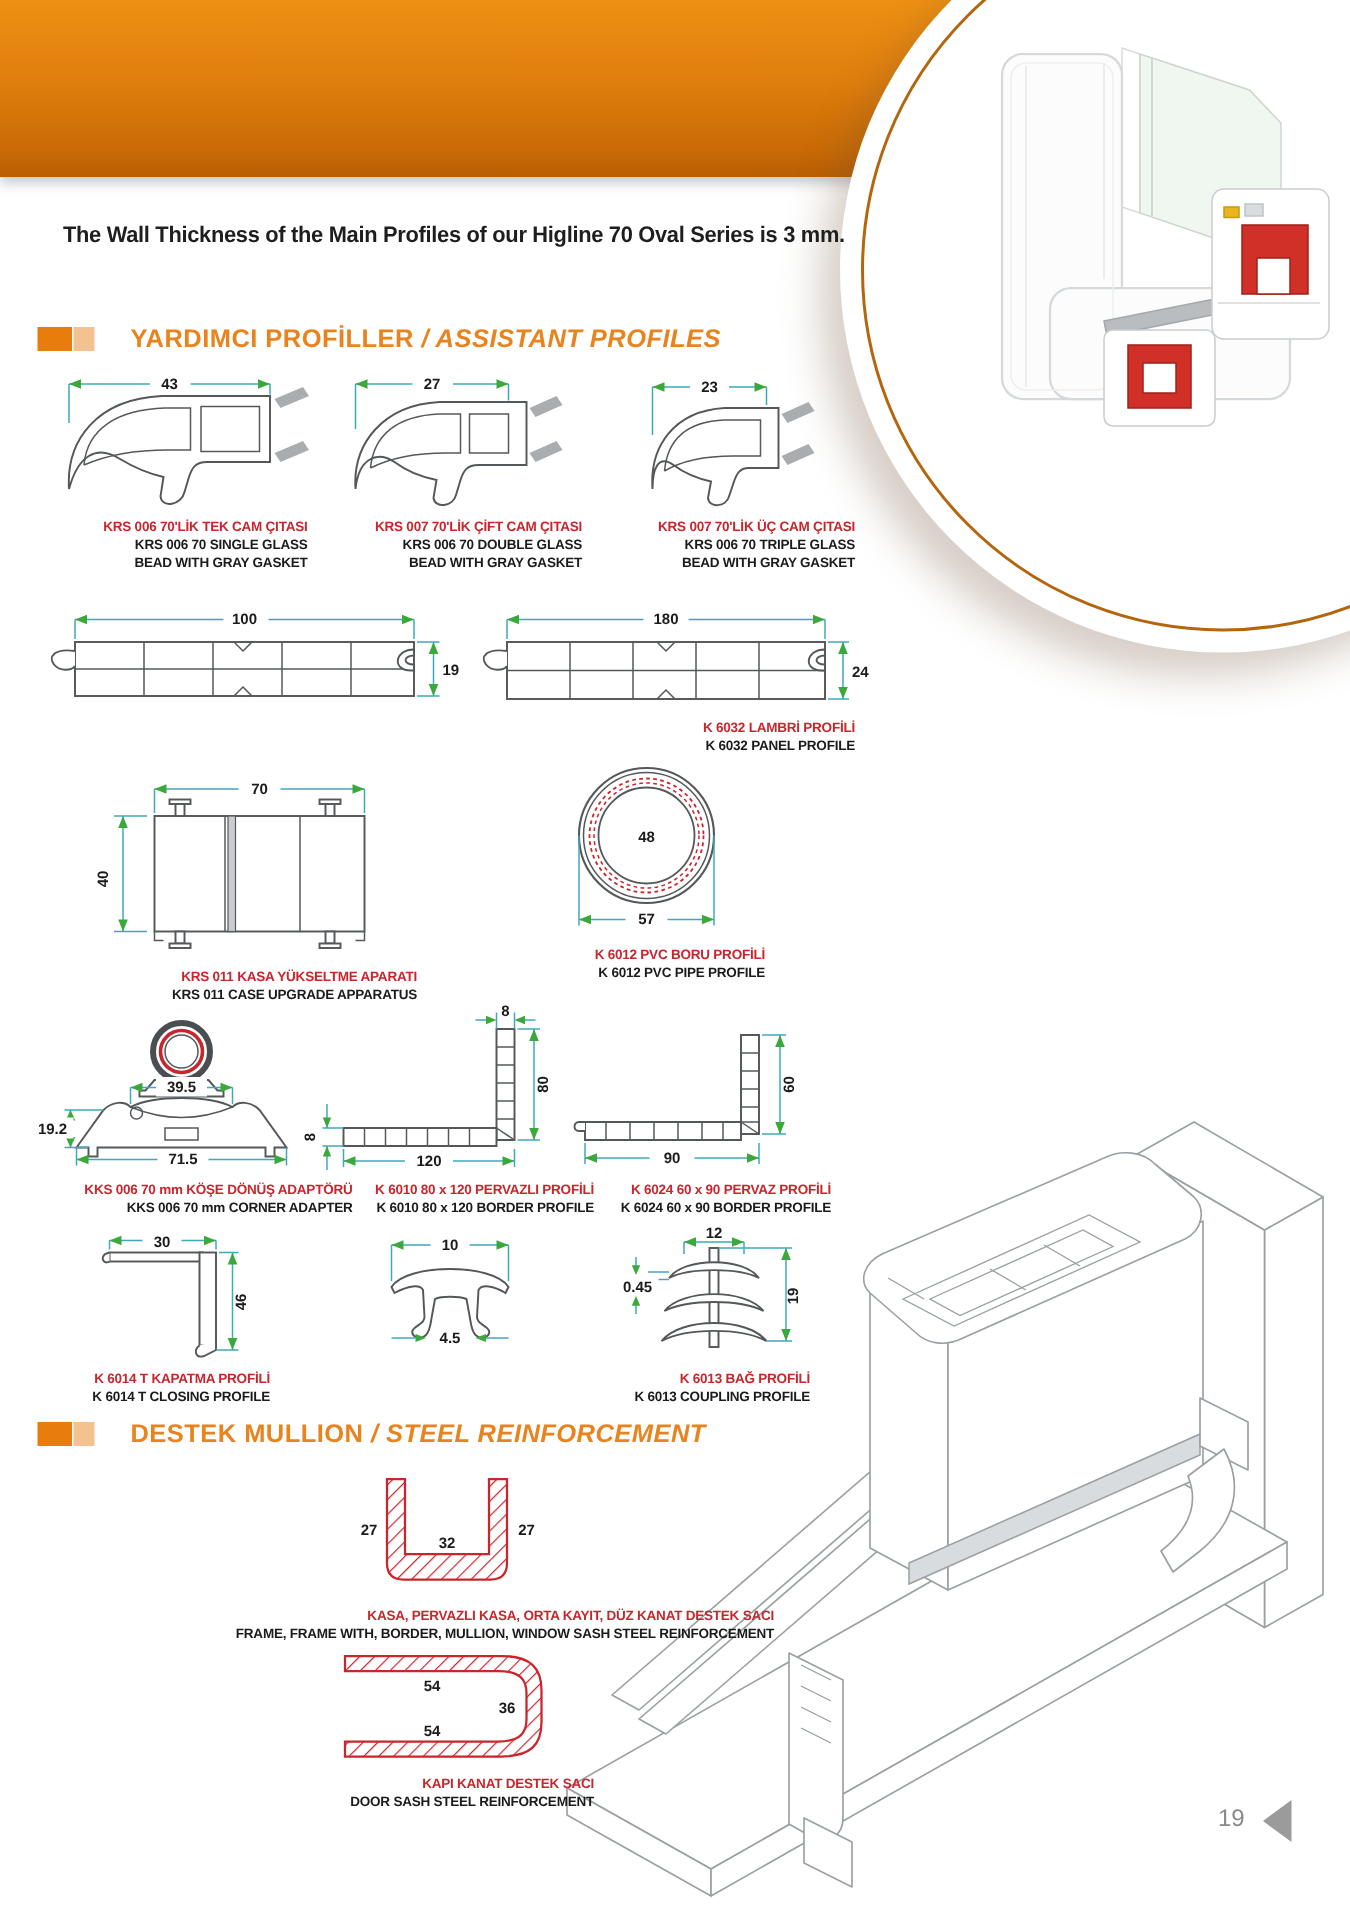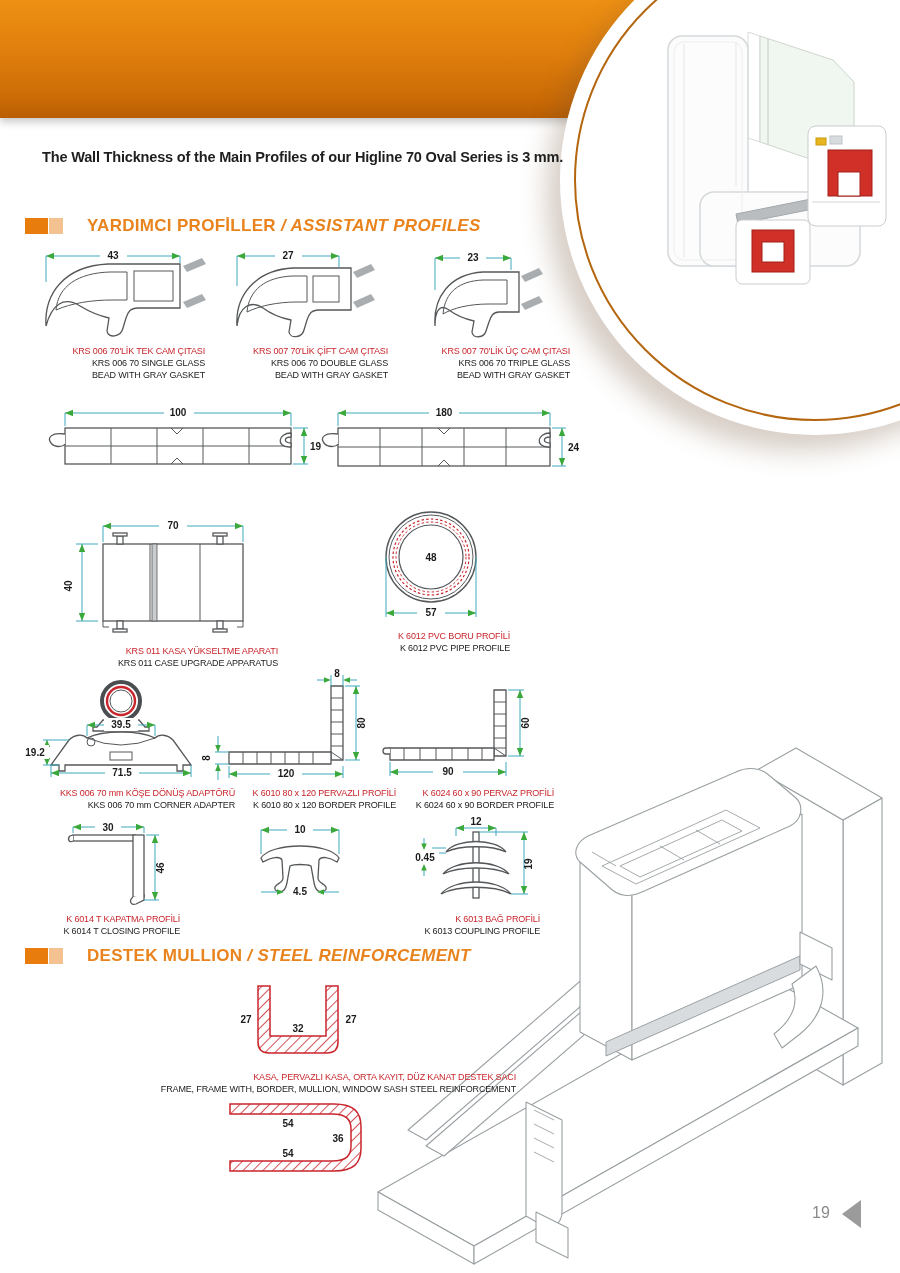--- a/index.html
+++ b/index.html
@@ -20,21 +20,21 @@
             letter-spacing:-.2px;transform:scaleX(.97);transform-origin:left;white-space:nowrap;z-index:4;}
   
   .sechead{position:absolute;left:25px;display:flex;align-items:center;z-index:4;}
   .sq1{width:23px;height:16px;background:#E87D0E;}
   .sq2{width:14px;height:16px;background:#F4C291;margin-left:1px;}
   .sechead .txt{margin-left:24px;font-size:17px;font-weight:bold;color:#E8831D;letter-spacing:.3px;white-space:nowrap;}
   .sechead .en{font-style:italic;font-weight:bold;}
   
   .fig{position:absolute;text-align:right;z-index:3;}
   .fig svg{display:block;overflow:visible;}
-  .cap{margin-top:4px;font-size:9px;font-weight:normal;line-height:1.32;letter-spacing:-.15px;}
+  .cap{margin-top:4px;font-size:9px;font-weight:bold;line-height:1.32;letter-spacing:-.15px;}
   .cap .tr{color:#C9252C;}
   .cap .en{color:#1b1b1b;}
   .ol{stroke:#55585A;stroke-width:1.3;fill:#fff;}
   .ol2{stroke:#55585A;stroke-width:1;fill:none;}
   .dl{stroke:#3FA9BC;stroke-width:1;fill:none;}
   .ar{fill:#3AA83A;stroke:none;}
   .dt{font:bold 10px "Liberation Sans",sans-serif;fill:#1b1b1b;}
   .wbg{fill:#fff;stroke:none;}
   .gray{fill:#A9ADB0;stroke:none;}
   .sst{stroke:#C9252C;stroke-width:1.5;}
@@ -145,21 +145,21 @@
       <rect class="wbg" x="65" y="5" width="26" height="13"></rect>
         <text class="dt" x="78" y="15" text-anchor="middle">23</text>
     </svg>
     <div class="cap">
         <div class="tr">KRS 007 70'LİK ÜÇ CAM ÇITASI</div>
         <div class="en">KRS 006 70 TRIPLE GLASS</div>
         <div class="en">BEAD WITH GRAY GASKET</div>
       </div>
   </div>
 
-  <div class="fig" style="left:41px;top:404px;width:280px">
+  <div class="fig" style="left:26px;top:404px;width:280px">
     <svg width="280" height="72" viewBox="0 0 280 72">
       <line class="dl" x1="24" y1="9" x2="250" y2="9"></line>
         <line class="dl" x1="24" y1="9" x2="24" y2="22"></line>
         <line class="dl" x1="250" y1="9" x2="250" y2="22"></line>
       <polygon class="ar" points="24,9 32,5.8 32,12.2"></polygon>
         <polygon class="ar" points="250,9 242,5.8 242,12.2"></polygon>
       <rect class="wbg" x="123" y="2" width="30" height="13"></rect>
         <text class="dt" x="137" y="12" text-anchor="middle">100</text>
       <rect class="ol" x="24" y="24" width="226" height="36"></rect>
       <line class="ol2" x1="24" y1="42" x2="250" y2="42"></line>
@@ -197,20 +197,24 @@
       <path class="ol2" d="M120,24 L126,30 L132,24 M120,62 L126,56 L132,62"></path>
       <path class="ol" d="M20,30 C6,28 2,34 6,39 C10,44 18,43 20,40"></path>
       <path class="ol" d="M232,29 C219,29 217,43 230,43 L232,43 L232,39 C224,39 225,33 232,33 Z"></path>
       <line class="dl" x1="234" y1="24" x2="248" y2="24"></line>
         <line class="dl" x1="234" y1="62" x2="248" y2="62"></line>
         <line class="dl" x1="244" y1="24" x2="244" y2="62"></line>
       <polygon class="ar" points="244,24 240.8,32 247.2,32"></polygon>
         <polygon class="ar" points="244,62 240.8,54 247.2,54"></polygon>
       <text class="dt" x="250" y="47">24</text>
     </svg>
+    <div class="cap">
+        <div class="tr">K 6032 LAMBRİ PROFİLİ</div>
+        <div class="en">K 6032 PANEL PROFILE</div>
+      </div>
   </div>
 
   <div class="fig" style="left:58px;top:514px;width:220px">
     <svg width="220" height="128" viewBox="0 0 220 128">
       <line class="dl" x1="45" y1="12" x2="185" y2="12"></line>
         <line class="dl" x1="45" y1="12" x2="45" y2="28"></line>
         <line class="dl" x1="185" y1="12" x2="185" y2="28"></line>
       <polygon class="ar" points="45,12 53,8.8 53,15.2"></polygon>
         <polygon class="ar" points="185,12 177,8.8 177,15.2"></polygon>
       <rect class="wbg" x="101" y="5" width="28" height="13"></rect>
@@ -495,20 +499,24 @@
       <defs>
           <pattern id="hC" width="7" height="7" patternUnits="userSpaceOnUse" patternTransform="rotate(45)">
             <line x1="0" y1="0" x2="0" y2="7" stroke="#C9252C" stroke-width="1.6"></line>
           </pattern>
         </defs>
       <path class="sst" fill="url(#hC)" d="M22,8 L126,8 C146,8 153,16 153,31 L153,52 C153,67 146,75 126,75 L22,75 L22,65 L124,65 C139,65 143,59 143,50 L143,33 C143,24 139,18 124,18 L22,18 Z"></path>
       <text class="dt" x="80" y="31" text-anchor="middle">54</text>
       <text class="dt" x="130" y="46" text-anchor="middle">36</text>
       <text class="dt" x="80" y="61" text-anchor="middle">54</text>
     </svg>
+    <div class="cap" style="width:200px;margin-left:-12px">
+        <div class="tr">KAPI KANAT DESTEK SACI</div>
+        <div class="en">DOOR SASH STEEL REINFORCEMENT</div>
+      </div>
   </div>
 
   <svg style="position:absolute;left:330px;top:742px;z-index:2" width="566" height="528" viewBox="0 0 566 528">
 
     <polygon class="iso" points="513,78 552,56 552,321 513,343"></polygon>
     <polygon class="iso" points="427,28 513,78 513,343 427,293"></polygon>
     <polygon class="iso" points="427,28 466,6 552,56 513,78"></polygon>
     <line class="isoln" x1="435" y1="40" x2="435" y2="298"></line>
 
     <polygon class="iso" points="48,450 432,232 528,286 144,504"></polygon>

